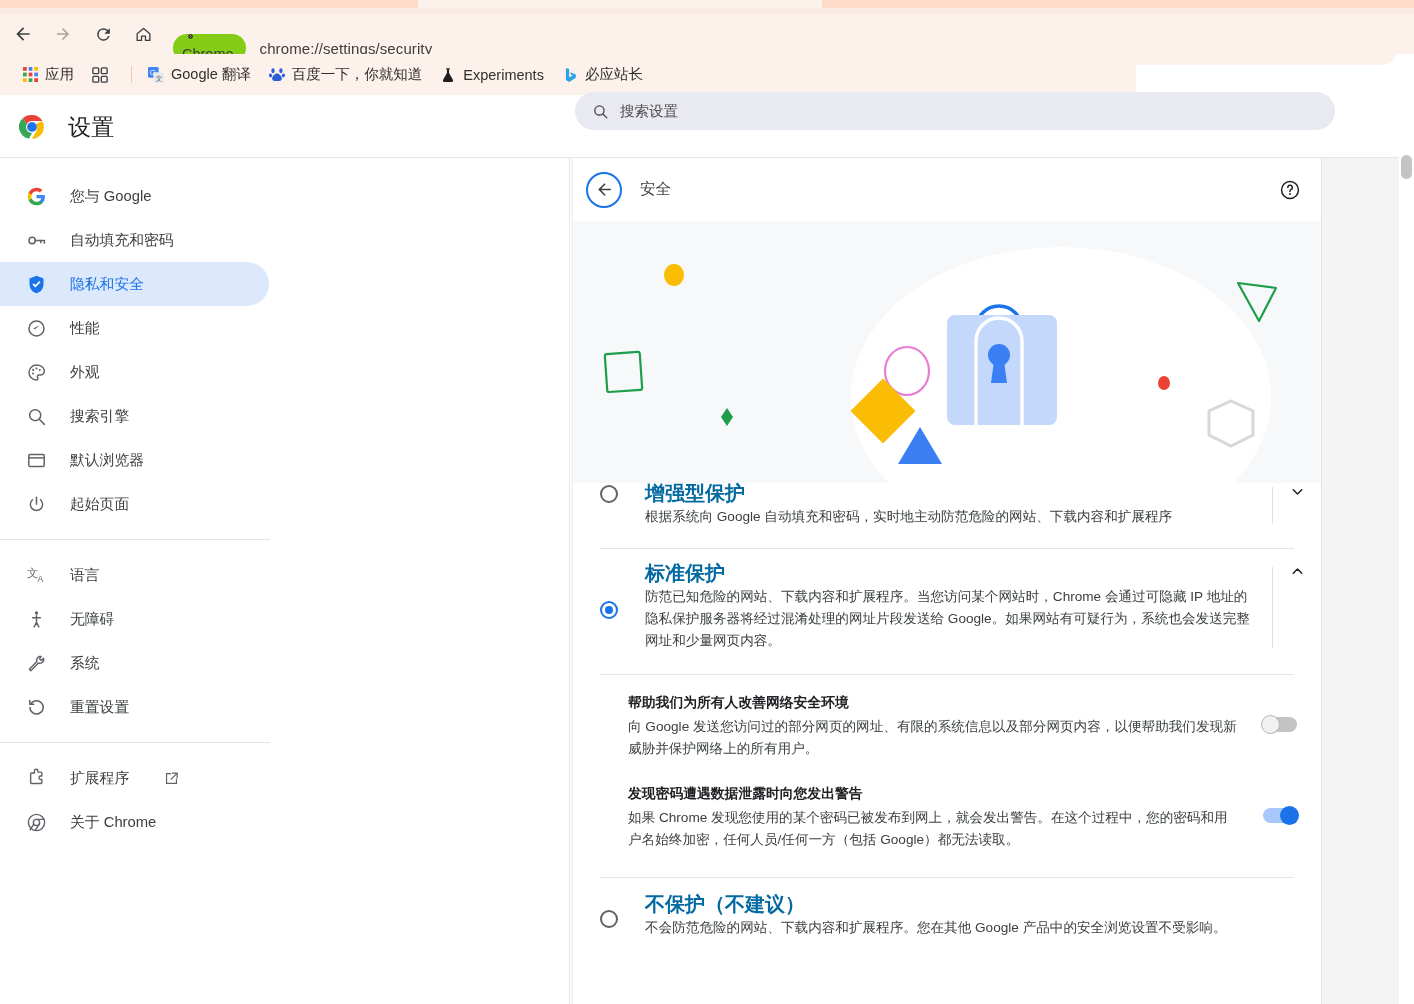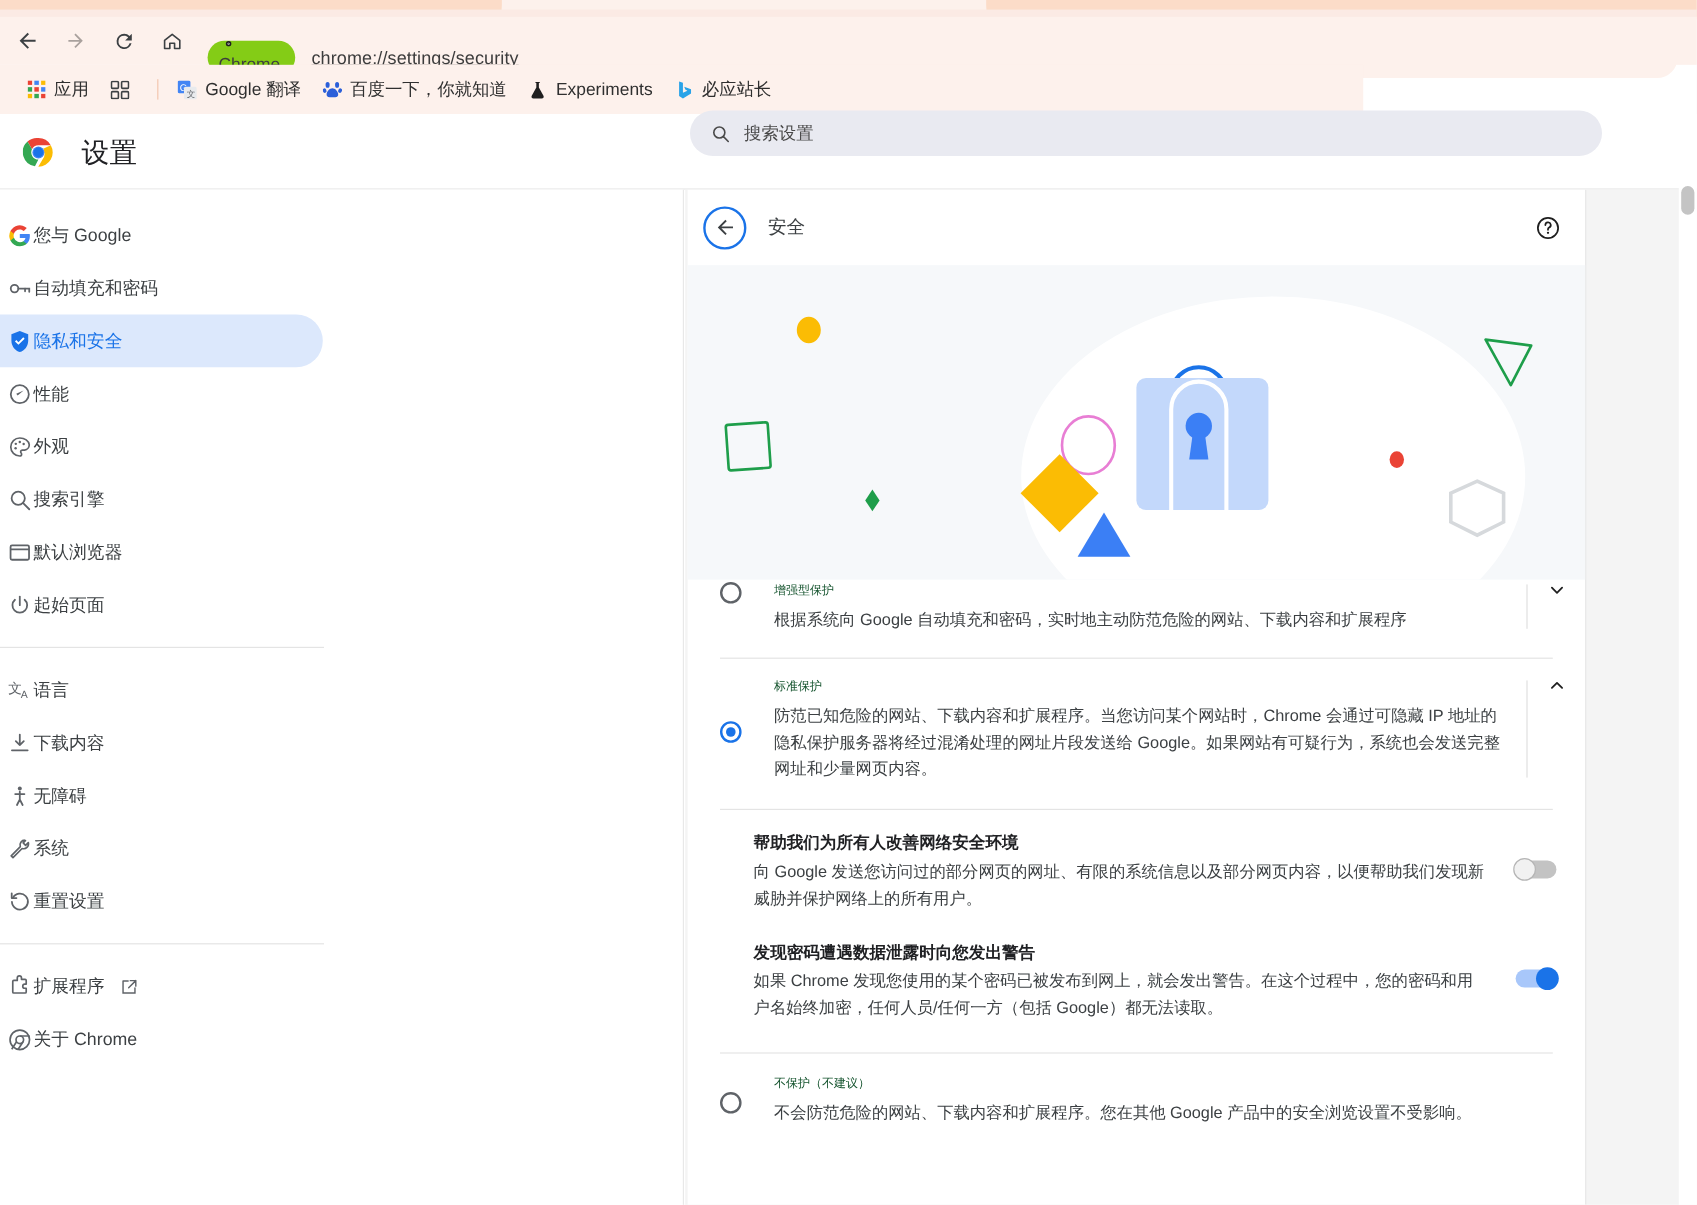--- a/index.html
+++ b/index.html
@@ -24,42 +24,42 @@
   .toolbar { position:absolute; left:0; top:14px; width:1414px; height:40px;
              background:#fdf1ec; display:flex; align-items:center; }
   .nav-btn { width:34px; height:34px; margin-left:6px; border-radius:50%;
              display:flex; align-items:center; justify-content:center; cursor:default; }
   .nav-btn svg { display:block; }
   .omnibox { position:absolute; left:170px; top:17px; width:1228px; height:34px;
              background:#fdf1ec; border-radius:17px; display:flex; align-items:center; }
   .chip { display:flex; gap:7px; height:28px; padding:0 12px 0 9px;
           background:#84cc16; border-radius:14px; margin-left:3px;flex-direction:column; }
   .chip-label { font-size:14.5px; color:#3c3c3c; }
-  .omni-url { margin-left:14px; font-size:15px; color:#3c3c3c; letter-spacing:.1px;text-decoration:underline; }
+  .omni-url { margin-left:14px; font-size:15px; color:#3c3c3c; letter-spacing:.1px; }
 
   
   .bookmarks { position:absolute; left:0; top:54px; width:1136px; height:41px;
                background:#fdf1ec; display:flex; align-items:center; padding-left:14px; gap:0; }
   .bm { display:flex; align-items:center; gap:7px; height:28px; padding:0 9px; border-radius:6px; }
   .bm-label { font-size:14.5px; color:#2f2f2f; white-space:nowrap; }
   .bm-sep { width:1px; height:17px; background:#f3c6ae; margin:0 7px; }
 
   
   .set-header { position:absolute; left:0; top:95px; width:1414px; height:63px; background:#ffffff; }
   .set-logo { position:absolute; left:19px; top:114px; width:26px; height:26px; }
   .set-title { position:absolute; left:68px; top:112px; font-size:23px; color:#202124; letter-spacing:.3px; }
   .set-search { position:absolute; left:575px; top:92px; width:760px; height:38px;
                 background:#e9eaf1; border-radius:19px; display:flex; align-items:center; padding-left:17px; gap:11px; }
   .set-search-ph { font-size:14.5px; color:#4a4a4a; }
   .header-rule { position:absolute; left:0; top:157px; width:1414px; height:1px; background:#e6e6e6; }
 
   
   .sidebar { position:absolute; left:0; top:158px; width:570px; height:846px;
              background:#ffffff; border-right:1px solid #e8e8e8; padding-top:16px; }
-  .nav-item { display:flex; align-items:center; height:44px; padding-left:4px; 
+  .nav-item { display:flex; align-items:center; height:44px; padding-left:24px; gap:22px;
               border-radius:0 22px 22px 0; margin-right:300px;text-align:right; }
   .nav-item.active { background:#dce8fc; }
   .nav-ico { width:24px; height:24px; display:flex; align-items:center; justify-content:center; flex:0 0 24px; }
   .nav-label { font-size:14.8px; color:#3c4043; white-space:nowrap; }
   .nav-item.active .nav-label { color:#1a73e8; }
   .nav-divider { height:1px; background:#e4e4e4; margin:13px 0 13px 0; width:270px; }
   .ext-link { margin-left:12px; display:flex; align-items:center; }
 
   
   .main { position:absolute; left:571px; top:158px; width:843px; height:846px;
@@ -81,21 +81,21 @@
   
   .section-label { font-size:13.8px; color:#3c4043; padding:28px 0 16px 27px; }
 
   .opt-row { display:flex; align-items:flex-start; padding:0 0 0 27px; position:relative; }
   .radio { width:18px; height:18px; border:2px solid #5f6368; border-radius:50%;
            flex:0 0 18px; margin-top:2px; }
   .radio.checked { border-color:#1a73e8; position:relative; }
   .radio.checked:after { content:""; position:absolute; left:3px; top:3px; width:8px; height:8px;
                          border-radius:50%; background:#1a73e8; }
   .opt-body { margin-left:27px; flex:1; padding-right:16px; }
-  .opt-title { font-size:10px; color:#14532d; font-weight:400; line-height:20px; }
+  .opt-title { font-size:20px; color:#0369a1; font-weight:700; line-height:20px; }
   .opt-desc { font-size:13.6px; color:#3c4043; line-height:22px; margin-top:3px; }
   .opt-sep { width:1px; background:#e0e0e0; align-self:stretch; margin:4px 0; }
   .chevron { width:48px; display:flex; align-items:center; justify-content:center; flex:0 0 48px; }
 
   .hrule { height:1px; background:#e4e4e4; margin:0 27px 0 27px; }
 
   .sub-row { display:flex; align-items:flex-start; padding:18px 24px 18px 55px; }
   .sub-body { flex:1; padding-right:22px; }
   .sub-title { font-size:13.8px; color:#202124; font-weight:600; line-height:20px; }
   .sub-desc { font-size:13.6px; color:#3c4043; line-height:22px; margin-top:3px; }
@@ -331,29 +331,20 @@
   <div class="nav-item">
     <span class="nav-ico">
       <svg width="21" height="21" viewBox="0 0 24 24">
         <text x="1" y="14" font-family="Liberation Sans, sans-serif" font-size="13" fill="#5f6368">文</text>
         <text x="13" y="19" font-family="Liberation Sans, sans-serif" font-size="10" fill="#5f6368">A</text>
       </svg>
     </span>
     <span class="nav-label">语言</span>
   </div>
 
-  <div class="nav-item">
-    <span class="nav-ico">
-      <svg width="21" height="21" viewBox="0 0 24 24">
-        <path d="M12 3.6v10m0 0-3.8-3.8M12 13.6l3.8-3.8" fill="none" stroke="#5f6368" stroke-width="1.7" stroke-linecap="round" stroke-linejoin="round"></path>
-        <path d="M4.5 18.6h15" stroke="#5f6368" stroke-width="1.7" stroke-linecap="round"></path>
-      </svg>
-    </span>
-    <span class="nav-label">下载内容</span>
-  </div>
 
   <div class="nav-item">
     <span class="nav-ico">
       <svg width="21" height="21" viewBox="0 0 24 24">
         <circle cx="12" cy="4.6" r="1.9" fill="#5f6368"></circle>
         <path d="M12 7.6v8m-4.4-5.6h8.8M9.3 20.4 12 15.2l2.7 5.2" fill="none" stroke="#5f6368" stroke-width="1.7" stroke-linecap="round"></path>
       </svg>
     </span>
     <span class="nav-label">无障碍</span>
   </div>

